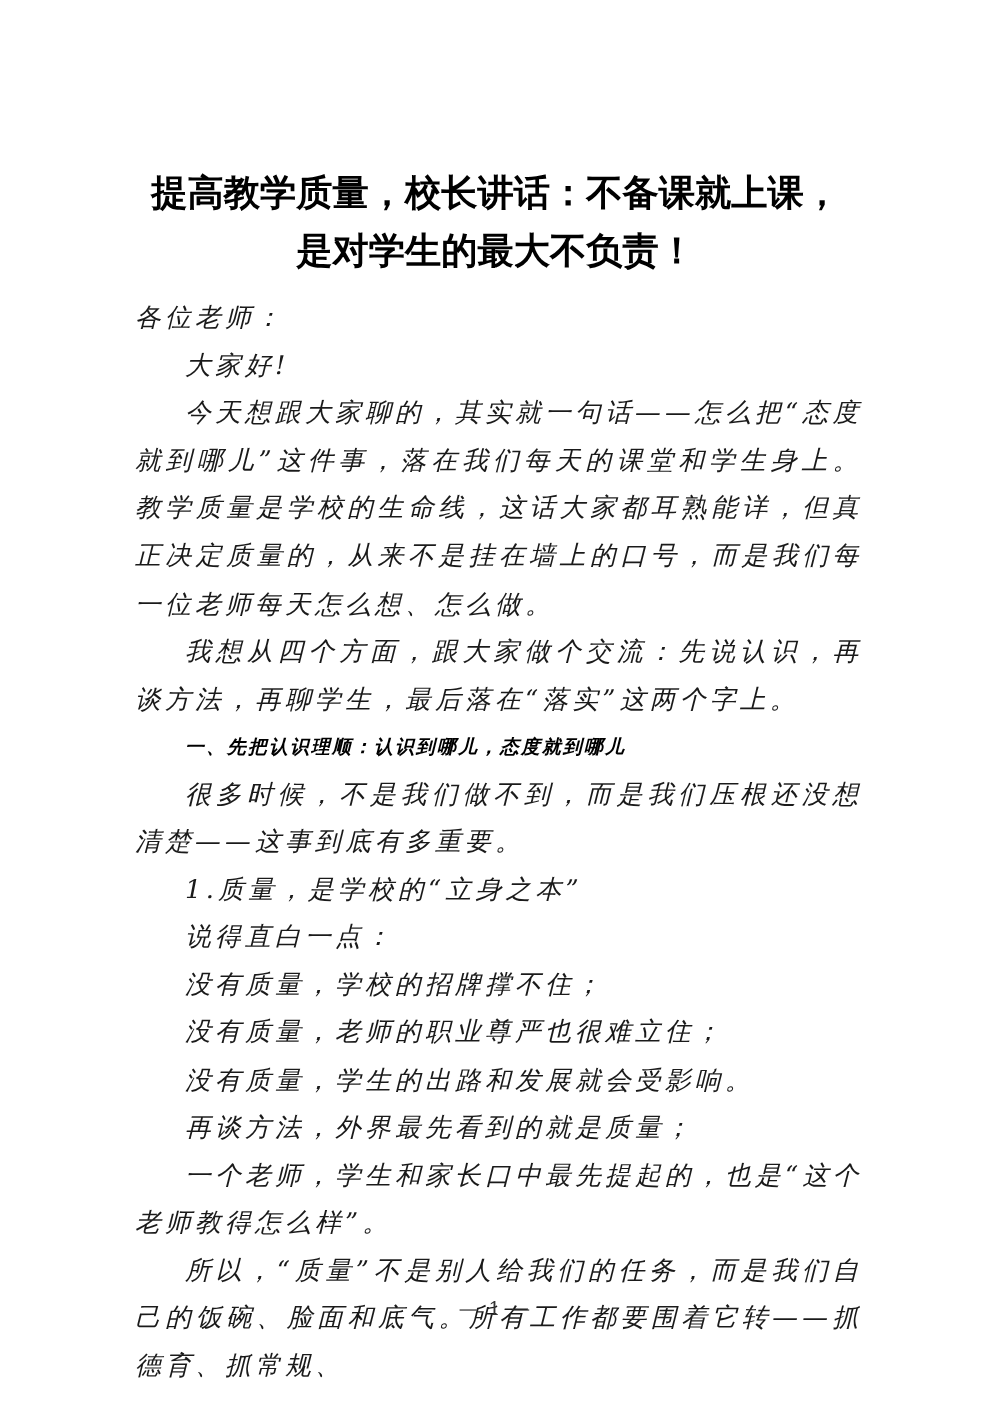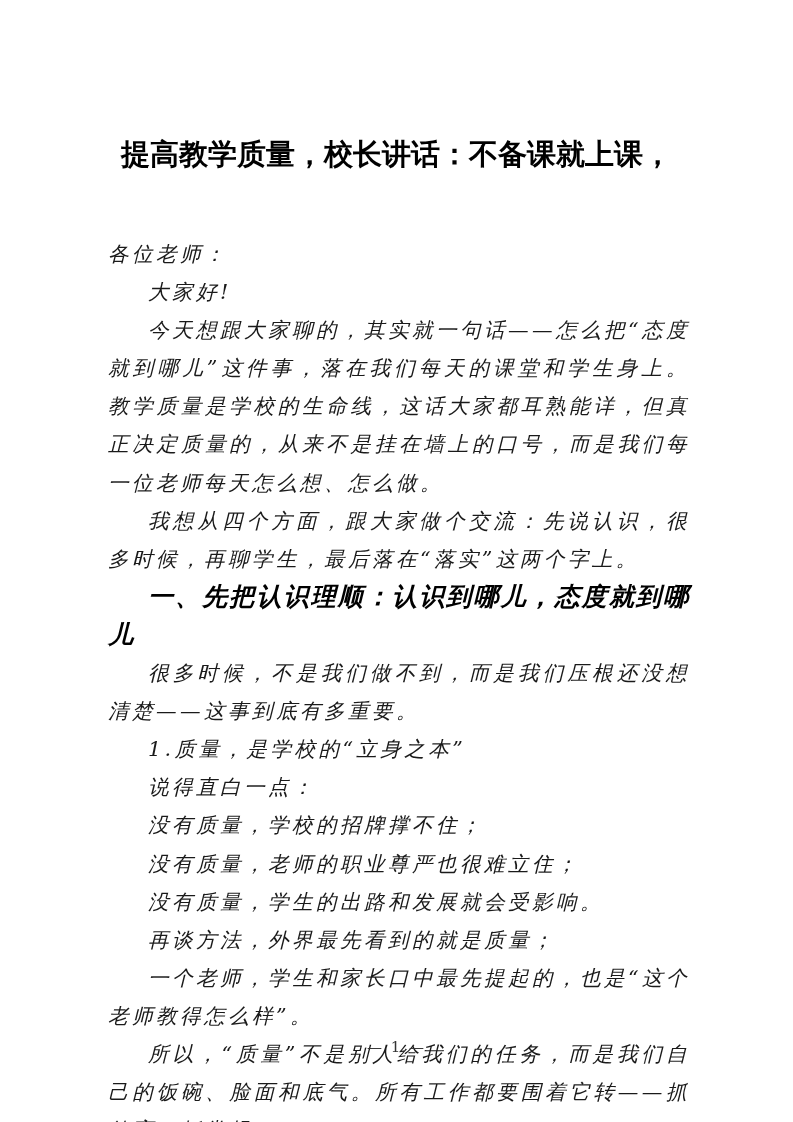--- a/index.html
+++ b/index.html
@@ -57,21 +57,21 @@
       text-align-last: left;
       word-break: break-all;
     }
     .para.indent {
       text-indent: 40px;
     }
     .para.heading {
       text-indent: 40px;
       font-family: "DejaVu Sans", "Liberation Sans", sans-serif;
       font-weight: bold;
-      font-size: 25px;
+      font-size: 15px;
       letter-spacing: 1.8px;
       color: #000000;
     }
     .page-number {
       position: absolute;
       left: 0;
       width: 793px;
       top: 1038px;
       text-align: center;
       font-size: 15px;
@@ -79,27 +79,28 @@
       letter-spacing: 2px;
     }
   </style>
 </head>
 <body>
 
 <div class="page">
 
   <h1 class="title">
     <span class="line">提高教学质量，校长讲话：不备课就上课，</span>
+    <span class="line">是对学生的最大不负责！</span>
   </h1>
 
   <div class="body-text">
     <p class="para">各位老师：</p>
     <p class="para indent">大家好!</p>
     <p class="para indent">今天想跟大家聊的，其实就一句话——怎么把“态度就到哪儿”这件事，落在我们每天的课堂和学生身上。教学质量是学校的生命线，这话大家都耳熟能详，但真正决定质量的，从来不是挂在墙上的口号，而是我们每一位老师每天怎么想、怎么做。</p>
-    <p class="para indent">我想从四个方面，跟大家做个交流：先说认识，很多时候，再聊学生，最后落在“落实”这两个字上。</p>
+    <p class="para indent">我想从四个方面，跟大家做个交流：先说认识，再谈方法，再聊学生，最后落在“落实”这两个字上。</p>
 
     <p class="para heading">一、先把认识理顺：认识到哪儿，态度就到哪儿</p>
 
     <p class="para indent">很多时候，不是我们做不到，而是我们压根还没想清楚——这事到底有多重要。</p>
     <p class="para indent">1.质量，是学校的“立身之本”</p>
     <p class="para indent">说得直白一点：</p>
     <p class="para indent">没有质量，学校的招牌撑不住；</p>
     <p class="para indent">没有质量，老师的职业尊严也很难立住；</p>
     <p class="para indent">没有质量，学生的出路和发展就会受影响。</p>
     <p class="para indent">再谈方法，外界最先看到的就是质量；</p>

